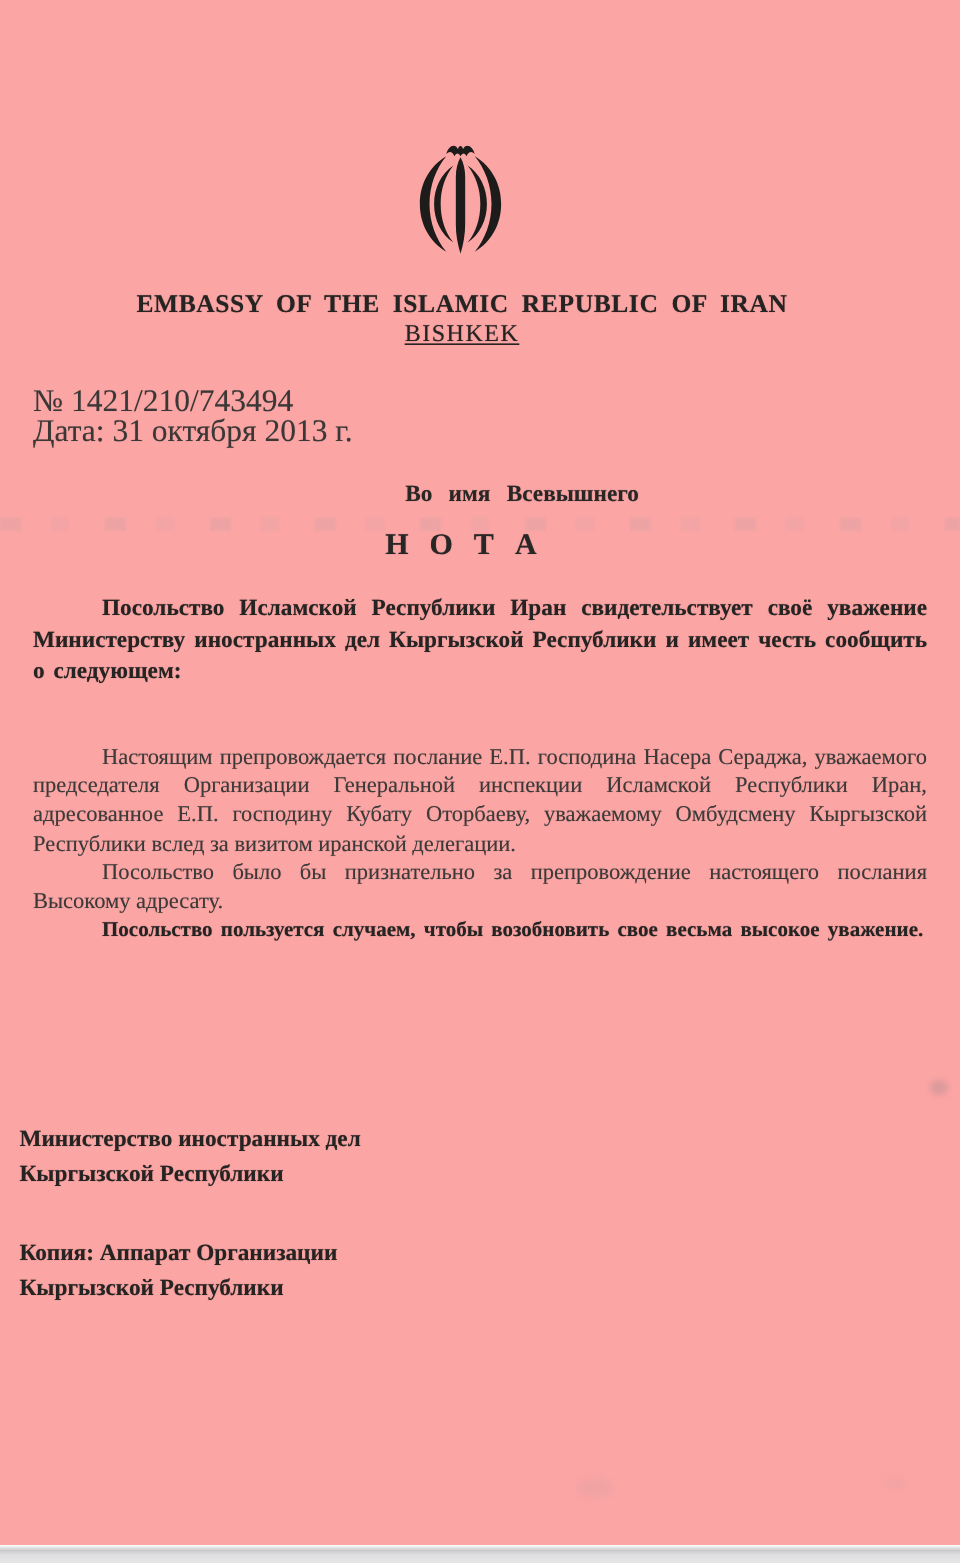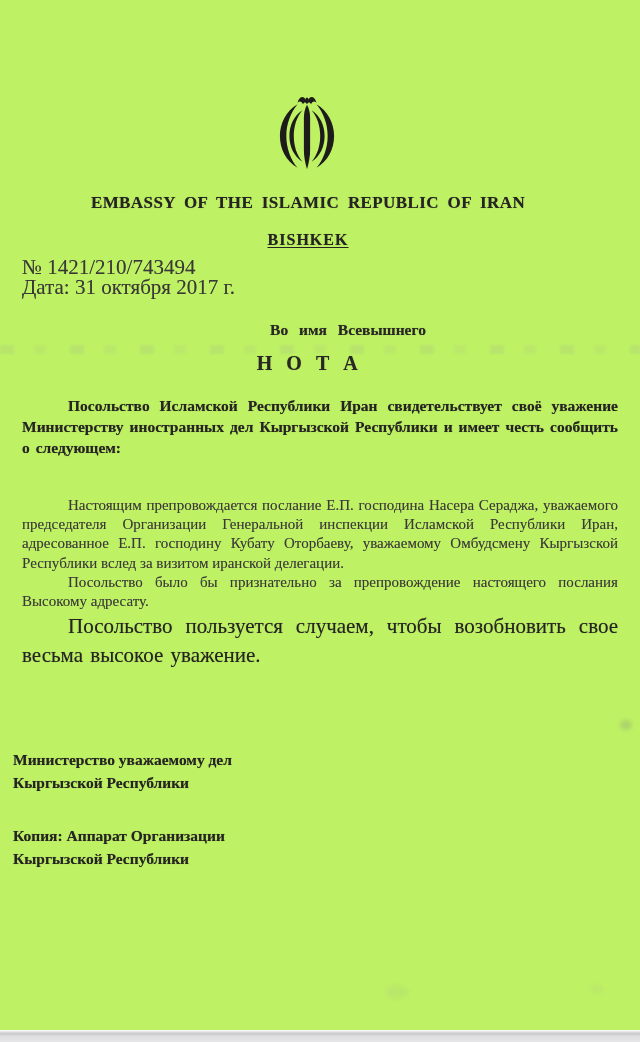--- a/index.html
+++ b/index.html
@@ -1,41 +1,41 @@
 <!DOCTYPE html>
 <html><head>
 <meta charset="utf-8">
 <style>
   html,body{margin:0;padding:0;background:#ffffff;}
   .page{
     position:relative;
     width:640px;height:1042px;
-    background:#bef264;
+    background:#fca5a5;
     overflow:hidden;
     font-family:"Liberation Serif","DejaVu Serif",serif;
     color:#2e2c2a;
   }
   
   .emblem{
     position:absolute;left:267px;top:94px;width:80px;height:84px;
   }
   .emblem svg{width:100%;height:100%;filter:blur(0.3px);}
   
   .header{
     position:absolute;left:0;top:193px;width:616px;text-align:center;
   }
   .header .line1{
     font-size:17px;font-weight:bold;letter-spacing:0.4px;word-spacing:4px;
     color:#262422;text-shadow:0 0 0.7px rgba(40,38,36,0.55);
   }
   .header .line2{
-    font-size:16px;font-weight:bold;letter-spacing:1px;
+    font-size:16px;font-weight:normal;letter-spacing:1px;
     text-decoration:underline;text-underline-offset:2px;
     color:#262422;text-shadow:0 0 0.7px rgba(40,38,36,0.55);
-    margin-top:18px;
+    margin-top:1px;
   }
   
   .ref{
     position:absolute;left:22px;top:257px;
     font-size:21px;line-height:20px;color:#3a3836;
     text-shadow:0 0 0.6px rgba(60,58,56,0.4);
   }
   
   .invocation{
     position:absolute;left:0;top:321px;width:616px;text-align:center;
@@ -56,21 +56,21 @@
   }
   
   .body-text{position:absolute;left:22px;width:596px;}
   .body-text p{margin:0;text-align:justify;text-indent:46px;}
   .p1{top:395px;}
   .p1 p{font-weight:bold;font-size:15.5px;line-height:21px;word-spacing:2px;
         color:#262422;text-shadow:0 0 0.7px rgba(40,38,36,0.5);}
   .p23{top:452px;font-size:15px;line-height:19.2px;color:#3c3a38;
         text-shadow:0 0 0.6px rgba(70,68,66,0.45);margin-top:44px;}
   .p4{top:612px;}
-  .p4 p{font-weight:normal;font-size:21px;line-height:29px;word-spacing:2px;
+  .p4 p{font-weight:bold;font-size:14px;line-height:18px;word-spacing:2px;
         color:#262422;text-shadow:0 0 0.7px rgba(40,38,36,0.5);}
   
   .addr-block{
     position:absolute;left:13px;width:430px;
     font-weight:bold;font-size:15.5px;line-height:23px;
     color:#262422;text-shadow:0 0 0.7px rgba(40,38,36,0.5);
   }
   .addressee{top:748px;}
   .copy{top:824px;}
   
@@ -105,21 +105,21 @@
     </svg>
   </div>
 
   <div class="header">
     <div class="line1">EMBASSY OF THE ISLAMIC REPUBLIC OF IRAN</div>
     <div class="line2">BISHKEK</div>
   </div>
 
   <div class="ref">
     <div>№ 1421/210/743494</div>
-    <div>Дата: 31 октября 2017 г.</div>
+    <div>Дата: 31 октября 2013 г.</div>
   </div>
 
   <div class="invocation">Во имя Всевышнего</div>
 
   <div class="noise-band"></div>
 
   <div class="nota">Н О Т А</div>
 
   <div class="body-text p1">
     <p>Посольство Исламской Республики Иран свидетельствует своё уважение Министерству иностранных дел Кыргызской Республики и имеет честь сообщить о следующем:</p>
@@ -128,21 +128,21 @@
   <div class="body-text p23">
     <p>Настоящим препровождается послание Е.П. господина Насера Сераджа, уважаемого председателя Организации Генеральной инспекции Исламской Республики Иран, адресованное Е.П. господину Кубату Оторбаеву, уважаемому Омбудсмену Кыргызской Республики вслед за визитом иранской делегации.</p>
     <p>Посольство было бы признательно за препровождение настоящего послания Высокому адресату.</p>
   </div>
 
   <div class="body-text p4">
     <p>Посольство пользуется случаем, чтобы возобновить свое весьма высокое уважение.</p>
   </div>
 
   <div class="addr-block addressee">
-    <div>Министерство уважаемому дел</div>
+    <div>Министерство иностранных дел</div>
     <div>Кыргызской Республики</div>
   </div>
 
   <div class="addr-block copy">
     <div>Копия: Аппарат Организации</div>
     <div>Кыргызской Республики</div>
   </div>
 
   <div class="smudge a"></div>
   <div class="smudge b"></div>

